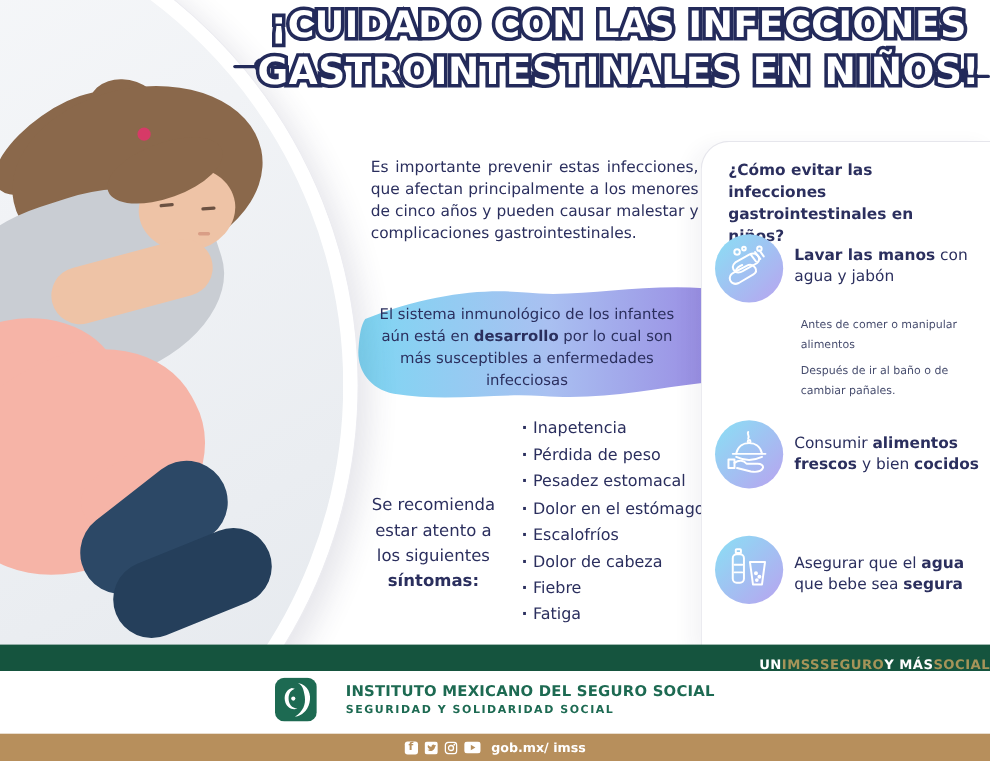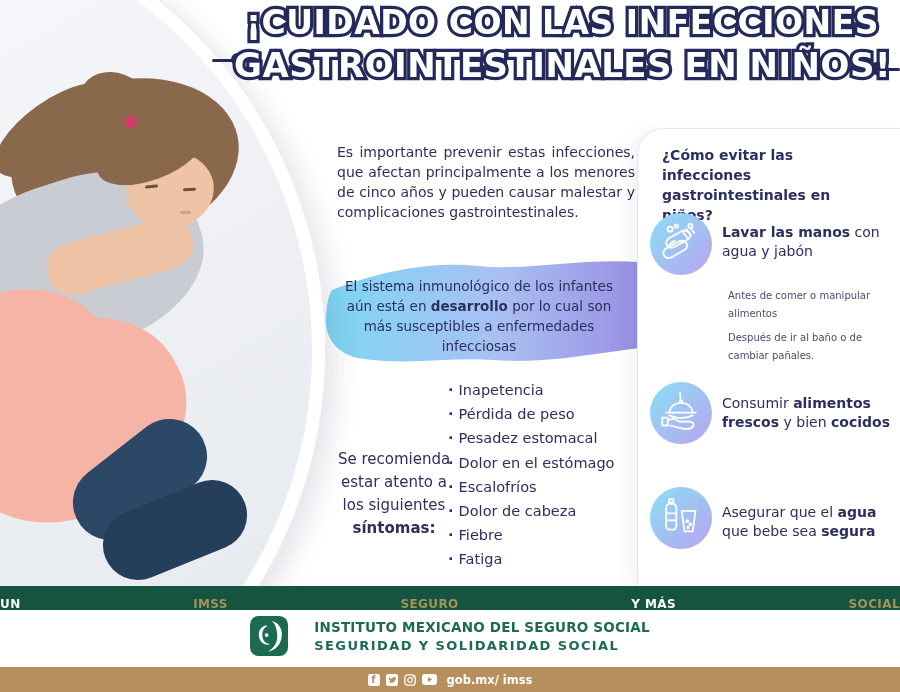--- a/index.html
+++ b/index.html
@@ -32,21 +32,21 @@
   .title .l2{font-size:34px;}
 
   
   .intro{position:absolute;left:337px;top:142px;width:298px;font-size:14px;line-height:20px;
     text-align:justify;z-index:3;}
   .blob-wrap{position:absolute;left:318px;top:254px;width:322px;height:118px;z-index:1;}
   .blob-text{position:absolute;left:334px;top:276px;width:290px;text-align:center;
     font-size:13.5px;line-height:20px;z-index:1;}
   .sym-label{position:absolute;left:330px;top:448px;width:128px;text-align:center;
     font-size:15px;line-height:23px;z-index:3;}
-  .sym-list{position:absolute;left:448px;top:378px;width:180px;z-index:3;list-style:none;
+  .sym-list{position:absolute;left:474px;top:378px;width:180px;z-index:3;list-style:none;
     margin:0;padding:0;font-size:14.5px;}
   .sym-list li{line-height:24.2px;}
   .sym-list li::before{content:"· ";font-weight:bold;}
 
   
   .card{position:absolute;left:637px;top:128px;width:263px;height:461px;background:#fff;
     border-left:1px solid #e6e6ec;border-top:1px solid #e6e6ec;border-top-left-radius:26px;
     box-shadow:-8px 4px 18px rgba(40,40,80,.05);z-index:3;box-sizing:border-box;}
   .card h2{position:absolute;left:24px;top:16px;width:222px;margin:0;font-size:14px;
     line-height:20px;color:var(--navy);}
@@ -56,28 +56,28 @@
   .cicon svg{width:50px;height:50px;}
   .itext{position:absolute;width:185px;font-size:14px;line-height:19px;color:var(--navy);}
   .isub{position:absolute;width:158px;font-size:10px;line-height:18px;color:var(--sub-text);}
   .i1{left:12px;top:84px;} .t1{left:84px;top:94px;}
   .s1a{left:90px;top:158px;} .s1b{left:90px;top:200px;}
   .i2{left:12px;top:253px;} .t2{left:84px;top:265px;}
   .i3{left:12px;top:358px;} .t3{left:84px;top:374px;}
 
   
   .banner{position:absolute;left:0;top:586px;width:900px;height:36px;background:var(--green);
-    z-index:5;display:flex;align-items:center;justify-content:space-between;font-size:12px;
+    z-index:5;display:flex;align-items:center;justify-content:flex-end;font-size:12px;
     font-weight:bold;color:#fff;letter-spacing:.4px;}
   .banner .gold{color:var(--gold-text);}
   .footer{position:absolute;left:0;top:610px;width:900px;height:82px;background:#fff;z-index:5;}
   .logo-row{position:absolute;left:0;top:6px;width:900px;display:flex;align-items:center;
     justify-content:center;gap:26px;}
   .logo-txt .inst{font-size:13.5px;font-weight:bold;color:var(--logo-green);letter-spacing:.2px;}
-  .logo-txt .tag{font-size:13px;font-weight:bold;color:var(--logo-green);letter-spacing:1.4px;margin-top:3px;}
+  .logo-txt .tag{font-size:10px;font-weight:bold;color:var(--logo-green);letter-spacing:1.4px;margin-top:3px;}
   .goldbar{position:absolute;left:0;bottom:0;width:900px;height:25px;background:var(--gold-bar);
     display:flex;align-items:center;justify-content:center;gap:6px;}
   .goldbar .url{color:#fff;font-size:11.5px;font-weight:bold;margin-left:4px;}
   .sicon{display:flex;align-items:center;justify-content:center;}
   .fb{width:12px;height:12px;background:#fff;border-radius:2.5px;color:var(--gold-bar);
     font-size:10px;font-weight:bold;line-height:12px;text-align:center;}
   b{font-weight:bold;}
 </style>
 </head>
 <body>

